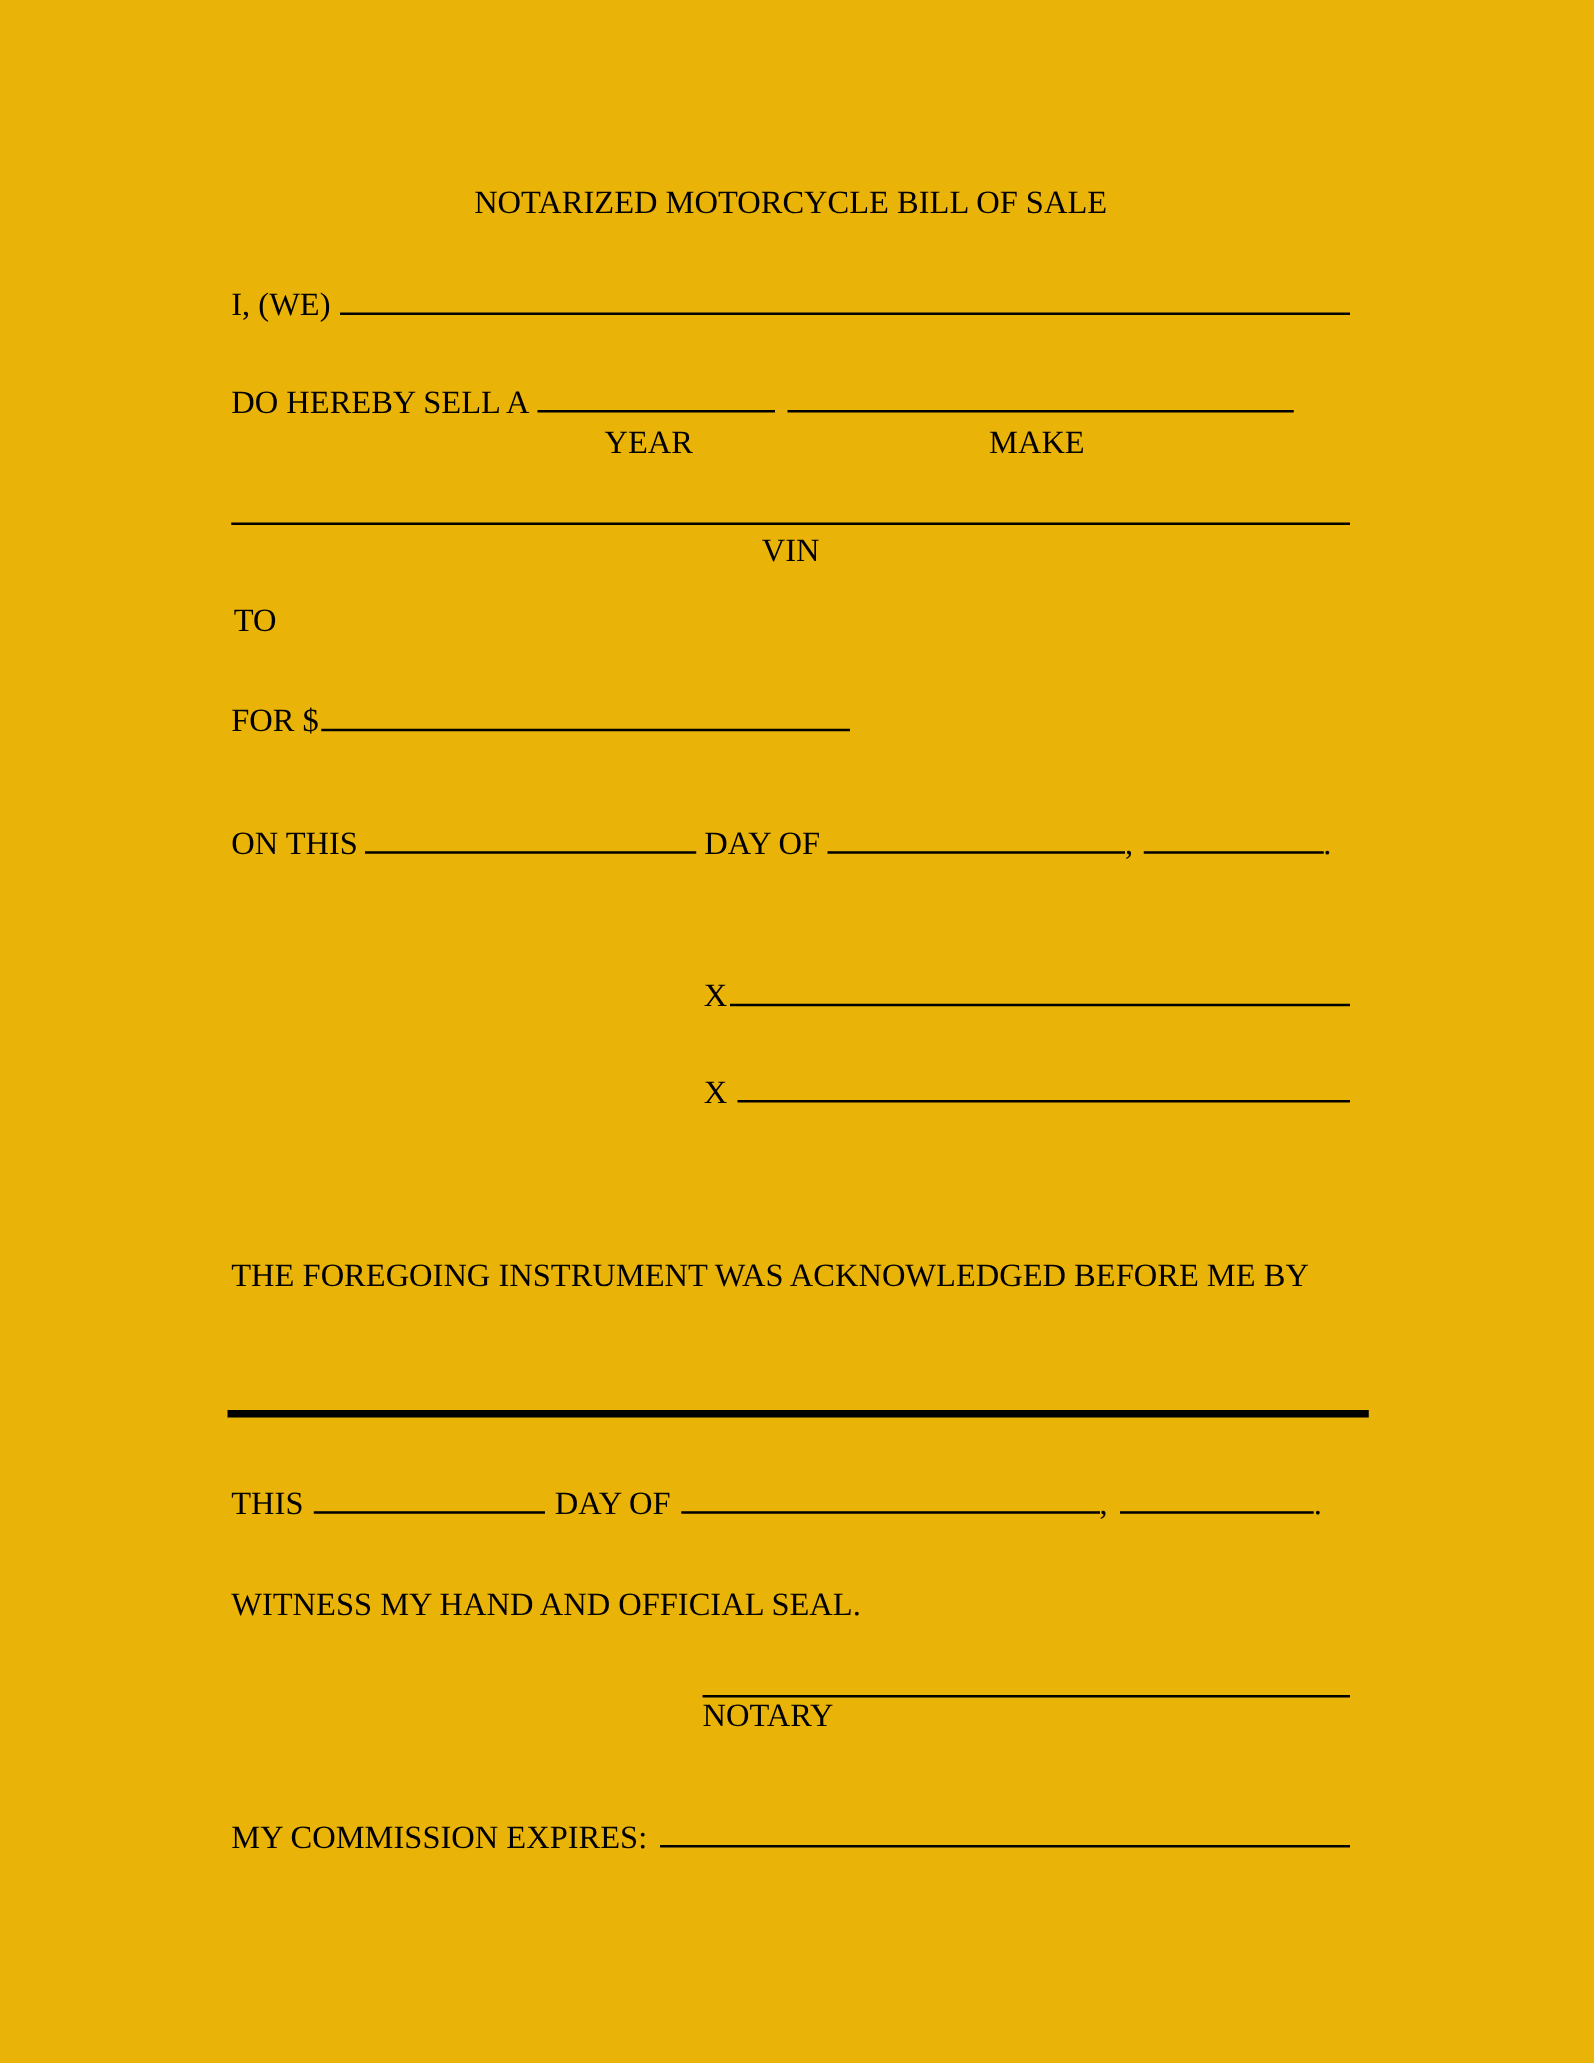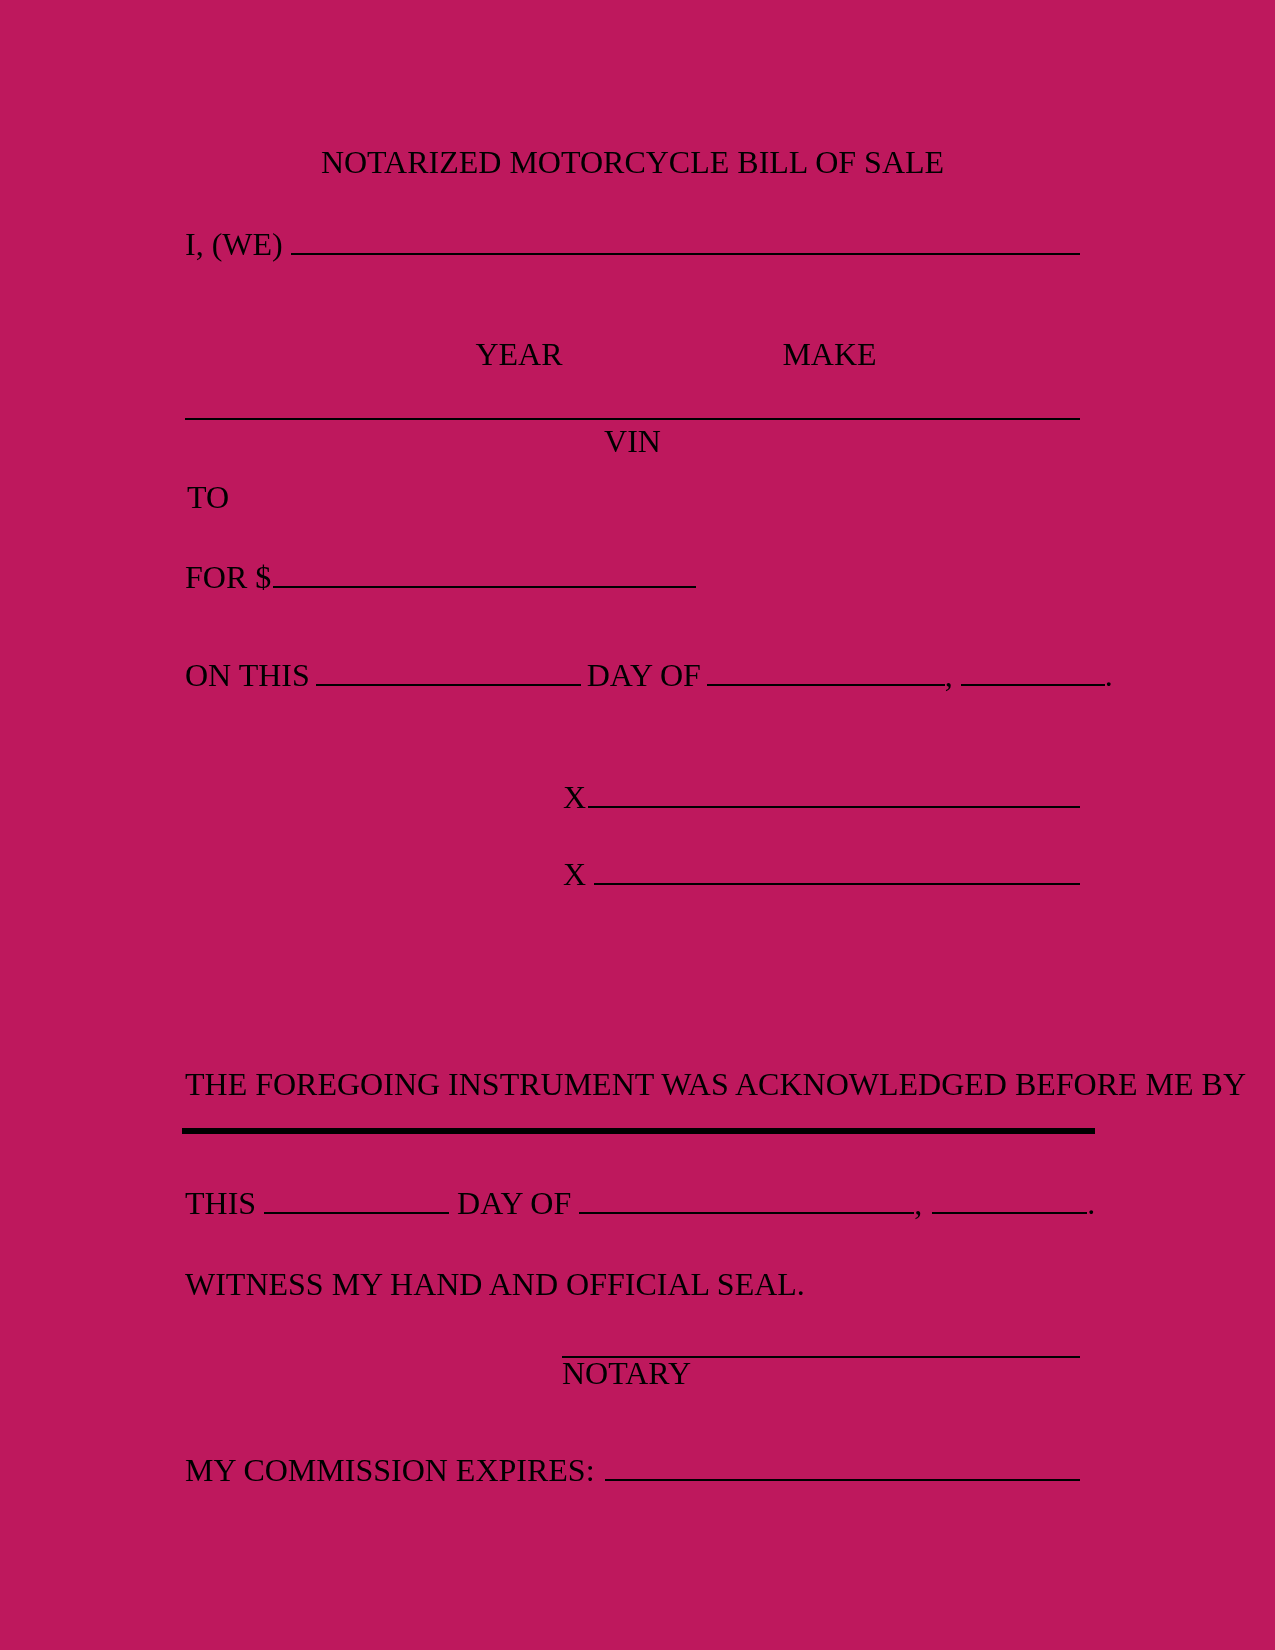--- a/index.html
+++ b/index.html
@@ -1,23 +1,23 @@
 <!DOCTYPE html>
 <html><head>
 <meta charset="utf-8">
 <style>
   html, body { margin: 0; padding: 0; background: #ffffff; }
   .page {
     position: relative;
     width: 1275px;
     height: 1650px;
-    background: #be185d;
+    background: #eab308;
     color: #000000;
     font-family: "Liberation Serif", "DejaVu Serif", serif;
-    font-size: 32px;
+    font-size: 26px;
     line-height: 30px;
   }
   .row {
     position: absolute;
     display: flex;
     align-items: baseline;
     white-space: pre;
   }
   .blank {
     border-bottom: 2px solid #000000;
@@ -44,20 +44,25 @@
 
   <div class="row center" style="left:185px; top:147px; width:895px;">
     <span>NOTARIZED MOTORCYCLE BILL OF SALE</span>
   </div>
 
   <div class="row" style="left:185px; top:229px; width:895px;">
     <span>I, (WE)</span>
     <span class="blank grow ml8"></span>
   </div>
 
+  <div class="row" style="left:185px; top:307px; width:850px;">
+    <span>DO HEREBY SELL A</span>
+    <span class="blank ml6" style="width:190px;"></span>
+    <span class="blank grow ml10"></span>
+  </div>
   <div class="row center" style="left:424px; top:339px; width:190px;">
     <span>YEAR</span>
   </div>
   <div class="row center" style="left:624px; top:339px; width:411px;">
     <span>MAKE</span>
   </div>
 
   <div class="hline" style="left:185px; top:418px; width:895px;"></div>
   <div class="row center" style="left:185px; top:426px; width:895px;text-align:right;">
     <span>VIN</span>
@@ -86,21 +91,21 @@
   <div class="row" style="left:563px; top:782px; width:517px;">
     <span>X</span>
     <span class="blank grow ml2"></span>
   </div>
 
   <div class="row" style="left:563px; top:859px; width:517px;">
     <span>X</span>
     <span class="blank grow ml8"></span>
   </div>
 
-  <div class="row" style="left:185px; top:1069px;">
+  <div class="row" style="left:185px; top:1006px;">
     <span>THE FOREGOING INSTRUMENT WAS ACKNOWLEDGED BEFORE ME BY</span>
   </div>
 
   <div class="divider" style="left:182px; top:1128px; width:913px; height:6px;"></div>
 
   <div class="row" style="left:185px; top:1188px;">
     <span>THIS</span>
     <span class="blank ml8" style="width:185px;"></span>
     <span class="ml8">DAY OF</span>
     <span class="blank ml8" style="width:335px;"></span>

